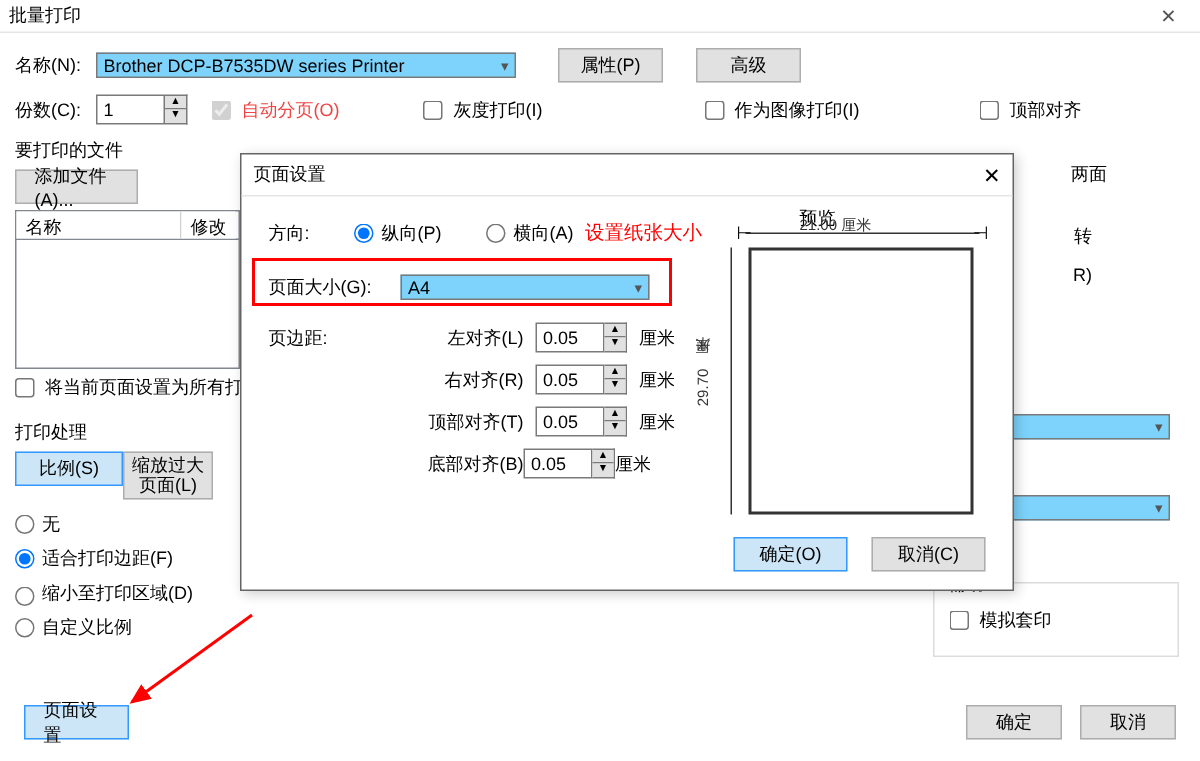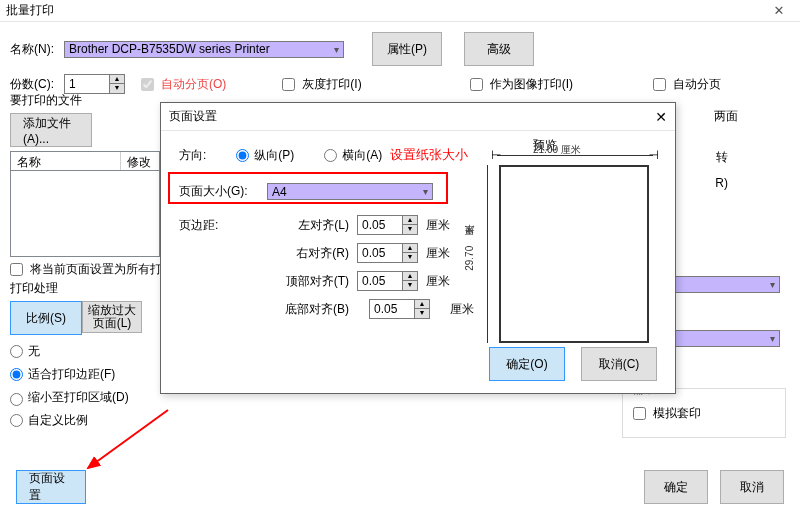--- a/index.html
+++ b/index.html
@@ -2,24 +2,24 @@
 <html><head>
 <meta charset="utf-8">
 <style>
   * { box-sizing: border-box; font-family: "Microsoft YaHei", "SimSun", Tahoma, sans-serif; font-size: 12px; }
   body { margin: 0; background: #fff; width: 800px; height: 507px; position: relative; overflow: hidden; color: #000; }
   .titlebar { height: 22px; display: flex; align-items: center; padding: 0 6px; border-bottom: 1px solid #e5e5e5; background: #fff; }
   .titlebar .title { flex: 1; }
   .titlebar .close { width: 30px; text-align: center; font-size: 13px; color: #555; }
   .row { display: flex; align-items: center; gap: 4px; padding: 4px 10px; }
   label.lbl { display: inline-block; }
-  .combo, input[type=text].fld, select { border: 1px solid #7a7a7a; background: #c4b5fd; height: 17px; padding: 0 4px; }
+  .combo, input[type=text].fld, select { border: 1px solid #7a7a7a; background: #7dd3fc; height: 17px; padding: 0 4px; }
   .combo { display: inline-flex; align-items: center; justify-content: space-between; }
   .combo .arrow { font-size: 10px; color: #555; }
-  .btn { border: 1px solid #adadad; background: #e1e1e1; height: 34px; padding: 0 12px; display: inline-flex; align-items: center; justify-content: center; cursor: default; }
+  .btn { border: 1px solid #adadad; background: #e1e1e1; height: 23px; padding: 0 12px; display: inline-flex; align-items: center; justify-content: center; cursor: default; }
   .btn.active { background: #cde6f7; border-color: #3399ff; }
   .cb { display: inline-flex; align-items: center; gap: 4px; }
   .cb input, .rb input { margin: 0 3px 0 0; }
   .rb { display: inline-flex; align-items: center; gap: 2px; }
   .group-label { position: absolute; top: -8px; left: 6px; background: #fff; padding: 0 3px; }
   .fieldset { position: absolute; border: 1px solid #dcdcdc; }
   .list-header { display: flex; border: 1px solid #828790; background: #fff; height: 20px; }
   .list-header div { padding: 2px 6px; border-right: 1px solid #d0d0d0; background: #fff; }
   .list-body { border: 1px solid #828790; border-top: none; background: #fff; }
   .spin { display: inline-flex; align-items: center; }
@@ -82,21 +82,21 @@
       <span>灰度打印(I)</span>
     </label>
   <div style="width:100px;"></div>
   <label class="cb">
       <input type="checkbox" style="">
       <span>作为图像打印(I)</span>
     </label>
   <div style="width:72px;"></div>
   <label class="cb">
       <input type="checkbox" style="">
-      <span>自动分页</span>
+      <span>顶部对齐</span>
     </label>
 </div>
 
 <div style="position:absolute; left:10px; top:92px; width:590px;">
   <div>要打印的文件</div>
   <div class="btn" style="margin-top:4px; width:82px;">
       <span>添加文件(A)...</span>
     </div>
   <div class="list-header" style="margin-top:4px; width:150px;">
     <div style="width:110px;">名称</div>
@@ -234,21 +234,21 @@
       <span style="width:70px; text-align:right;">顶部对齐(T)</span>
       <div class="spin">
           <input type="text" value="0.05" style="">
           <div class="btns">
             <span>▲</span>
             <span>▼</span>
           </div>
         </div>
       <span>厘米</span>
     </div>
-    <div style="display:flex; align-items:center; gap:20px;">
+    <div style="display:flex; align-items:center; gap:0;">
       <span style="width:70px; text-align:right;">底部对齐(B)</span>
       <div class="spin">
           <input type="text" value="0.05" style="">
           <div class="btns">
             <span>▲</span>
             <span>▼</span>
           </div>
         </div>
       <span>厘米</span>
     </div>

